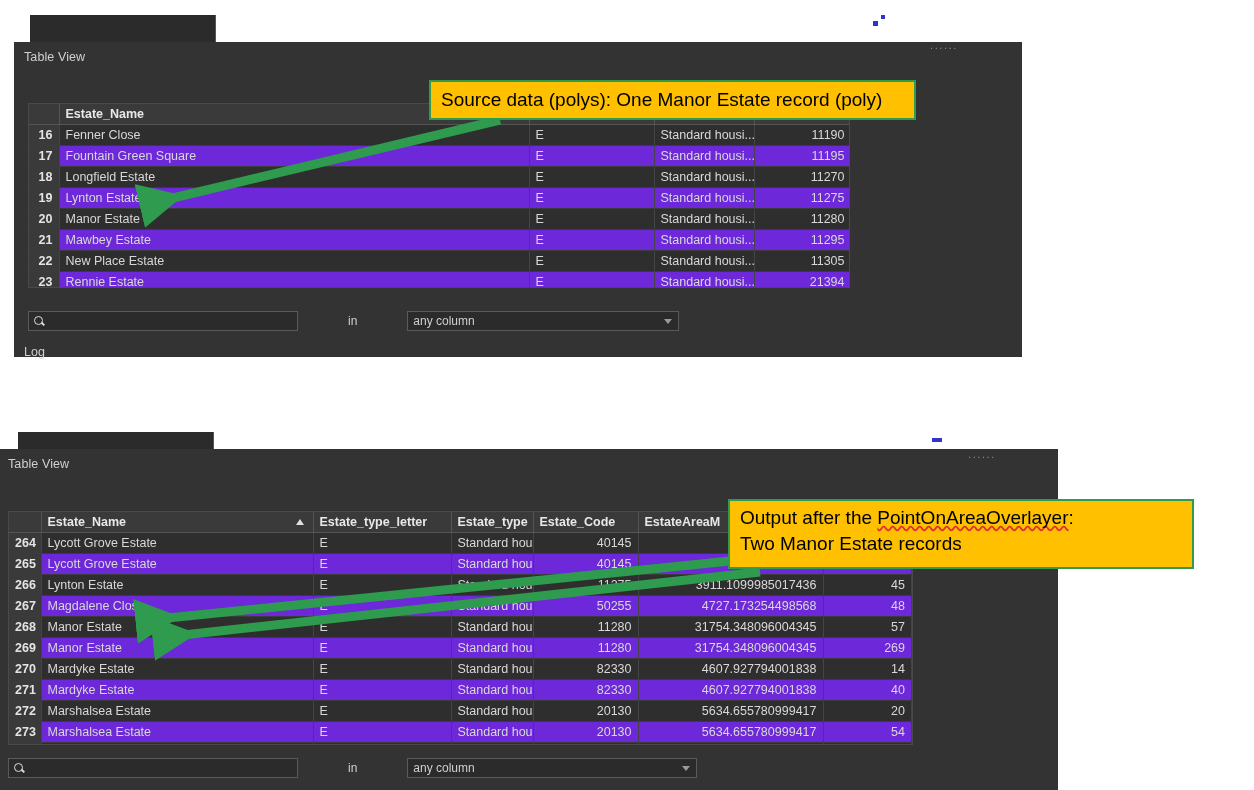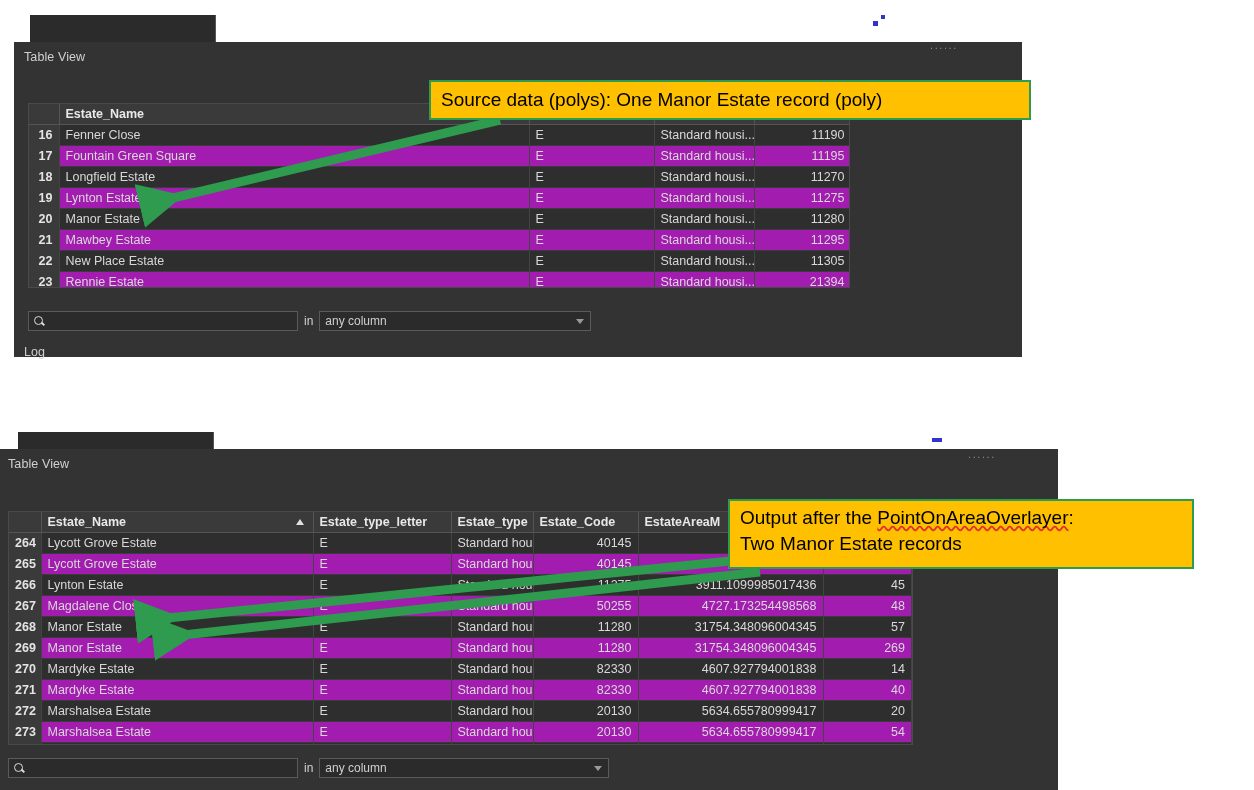--- a/index.html
+++ b/index.html
@@ -90,42 +90,42 @@
   }
   table.grid td {
     padding: 2px 6px;
     border-right: 1px solid #444;
     border-bottom: 1px solid #3b3b3b;
     white-space: nowrap;
     overflow: hidden;
     height: 16px;
   }
   table.grid tr.odd td { background: #2e2e2e; }
-  table.grid tr.even td { background: #a21caf; }
+  table.grid tr.even td { background: #6d28d9; }
   td.rownum {
     background: #3a3a3a !important;
     color: #e4e4e4;
     font-weight: bold;
     text-align: right;
     padding-right: 5px;
     border-right: 1px solid #555;
   }
   td.num { text-align: right; margin-top: 15px; }
   .sortcaret {
     display: inline-block;
     width: 0; height: 0;
     border-left: 4px solid transparent;
     border-right: 4px solid transparent;
     border-bottom: 6px solid #e0e0e0;
     margin-right: 3px;
     vertical-align: middle;
   }
 
   
-  .searchrow { position: absolute; display: flex; align-items: center; }
+  .searchrow { position: absolute; display: flex; align-items: center; gap: 44px; }
   .searchbox {
     background: #2b2b2b;
     border: 1px solid #5a5a5a;
     height: 20px;
     display: flex;
     align-items: center;
     padding-left: 4px;
     box-sizing: border-box;
   }
   .mag {
@@ -467,21 +467,21 @@
         <path d="M5,0 L5,5 L0,2.5 z" fill="#2E9B4E"></path>
       </marker>
     </defs>
 
     <line x1="500" y1="120" x2="152" y2="203" stroke="#2E9B4E" stroke-width="9" marker-end="url(#ah)"></line>
 
     <line x1="760" y1="558" x2="148" y2="620" stroke="#2E9B4E" stroke-width="9" marker-end="url(#ah)"></line>
     <line x1="760" y1="572" x2="165" y2="637" stroke="#2E9B4E" stroke-width="9" marker-end="url(#ah)"></line>
   </svg>
 
-  <div class="callout" style="left:429px; top:80px; width:602px; height:40px; display:flex; align-items:center;">
+  <div class="callout" style="left:429px; top:80px; width:487px; height:40px; display:flex; align-items:center;">
     <span>Source data (polys): One Manor Estate record (poly)</span>
   </div>
 
   <div class="callout" style="left:728px; top:499px; width:466px; height:70px;">
     <div>
       <span>Output after the </span><span class="squiggle">PointOnAreaOverlayer</span><span>:</span>
     </div>
     <div>Two Manor Estate records</div>
   </div>
 

